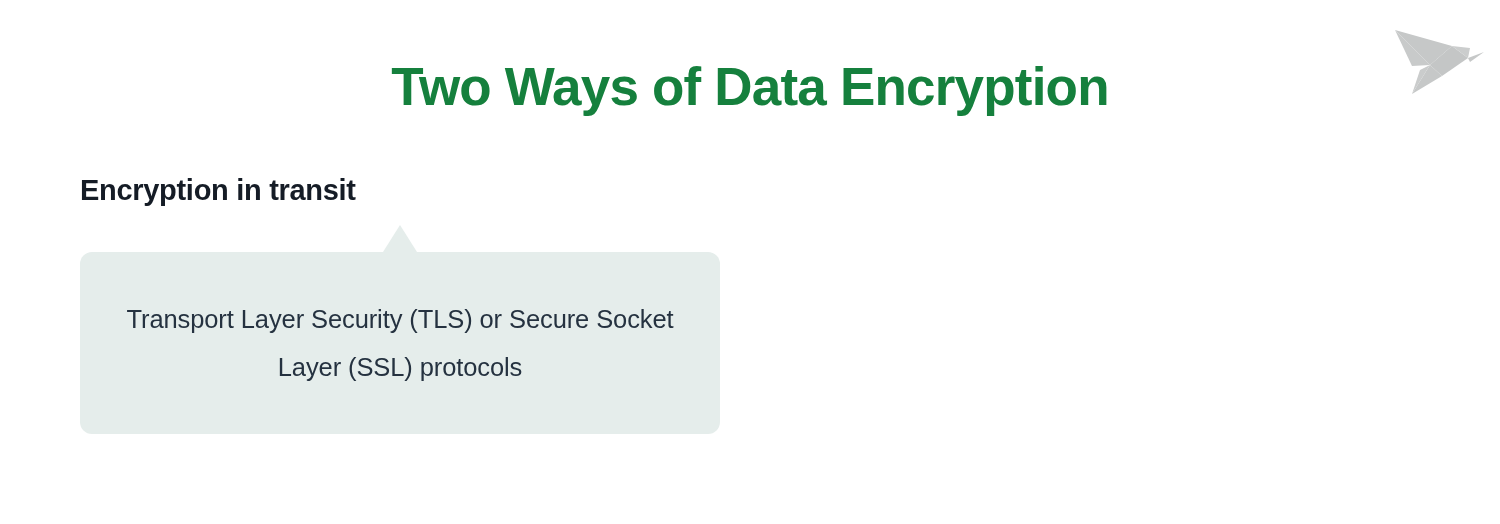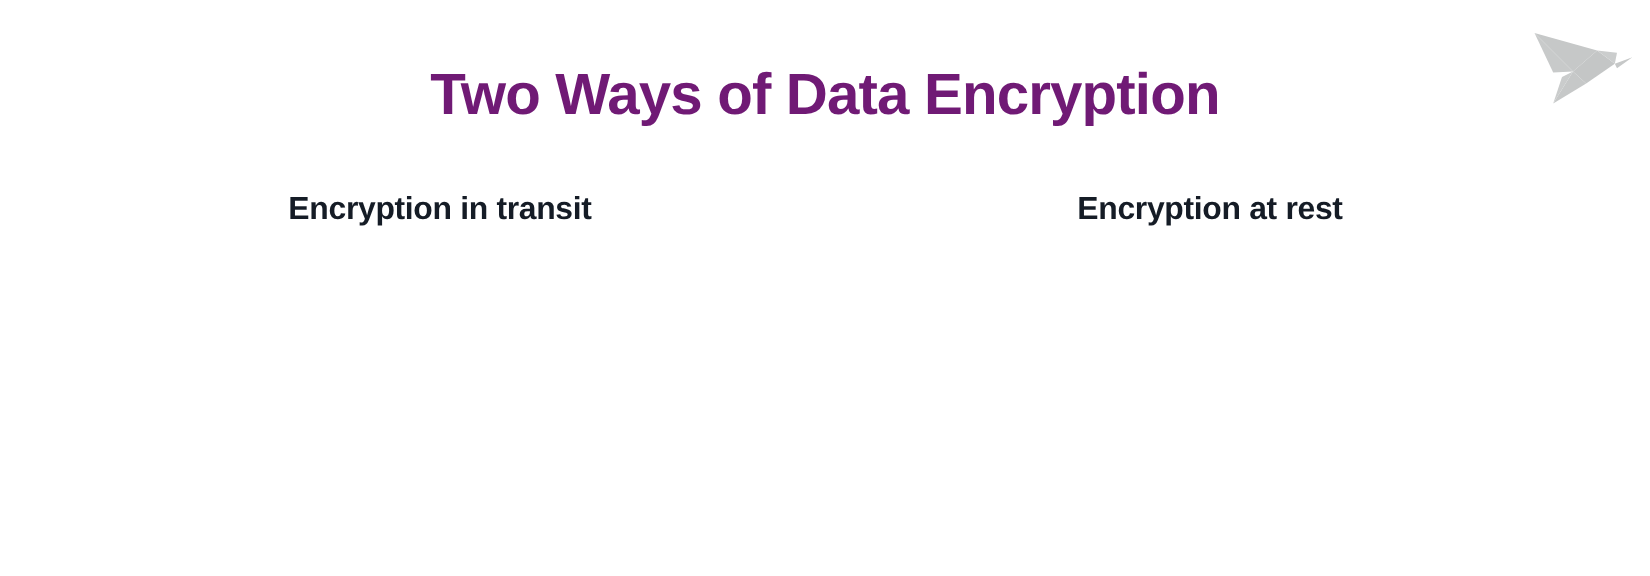--- a/index.html
+++ b/index.html
@@ -33,41 +33,40 @@
   
   .page-title {
     position: absolute;
     left: 0;
     top: 55px;
     width: 1500px;
     text-align: center;
     font-size: 53px;
     font-weight: bold;
     letter-spacing: -0.8px;
-    color: #701a75;
+    color: #15803d;
     line-height: 64px;
     white-space: nowrap;
   }
 
   
   .columns {
     position: absolute;
     left: 0;
     top: 172px;
     width: 1500px;
     display: flex;
     justify-content: center;
     gap: 60px;
   }
 
   .column {
     width: 640px;
     display: flex;
     flex-direction: column;
-    align-items: center;
   }
 
   .column-heading {
     font-size: 29px;
     font-weight: bold;
     color: #151c26;
     letter-spacing: -0.3px;
     line-height: 36px;
     margin: 0;
     white-space: nowrap;
@@ -132,20 +131,25 @@
       <polygon points="40,47 22,76 30,52" fill="#CACCCC"></polygon>
     </svg>
   </div>
 
   <div class="page-title">Two Ways of Data Encryption</div>
 
   <div class="columns">
 
     <div class="column">
       <div class="column-heading">Encryption in transit</div>
+      <div class="bubble-wrap">
+        <div class="bubble-pointer"></div>
+        <div class="bubble">
+          <div class="bubble-text">Transport Layer Security (TLS) or Secure Socket Layer (SSL) protocols</div>
+        </div>
+      </div>
     </div>
 
     <div class="column">
-      <div class="column-heading">Encryption at rest</div>
     </div>
 
   </div>
 </div>
 
 </body></html>

